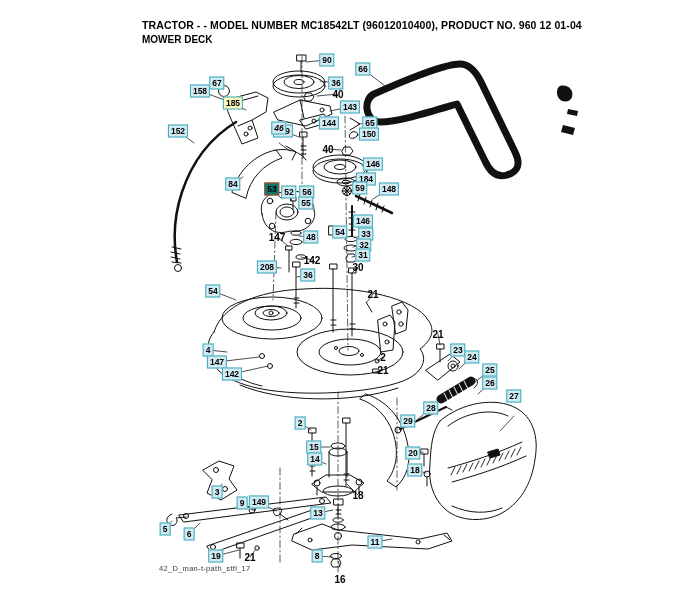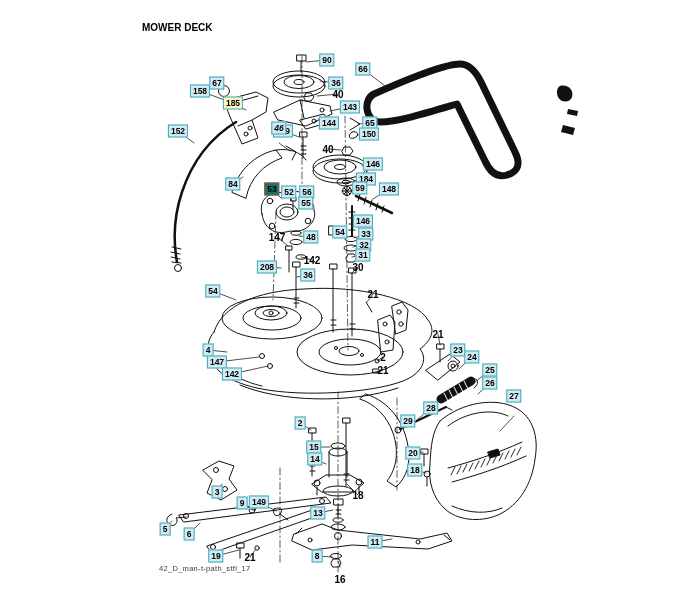--- a/index.html
+++ b/index.html
@@ -15,20 +15,21 @@
            border:1.6px solid #3aa8bc;background:#d2eaf1;white-space:nowrap}
   .callout.plain{border:none;background:transparent;font-size:10px;padding:0}
   .callout.highlight{border-color:#c24d26;background:#0f766e}
   .callout.filled{background:#fef9c3}
   .footer{position:absolute;left:159px;top:564px;font-size:7.5px;color:#3c3c3c;letter-spacing:.3px}
 </style>
 </head>
 <body>
 
 <div class="header">
+  <div class="h1">TRACTOR - - MODEL NUMBER MC18542LT (96012010400), PRODUCT NO. 960 12 01-04</div>
   <div class="h2">MOWER DECK</div>
 </div>
 
 <svg id="art" width="688" height="600" viewBox="0 0 688 600" fill="none" stroke="#111" stroke-width="1" stroke-linejoin="round" stroke-linecap="round">
 
   <g stroke="#333" stroke-width="0.8" stroke-dasharray="7 3 1.5 3">
     <line x1="302" y1="56" x2="302" y2="206"></line>
     <line x1="345" y1="116" x2="348" y2="350"></line>
     <line x1="338" y1="392" x2="338" y2="572"></line>
     <line x1="280" y1="468" x2="280" y2="562"></line>

